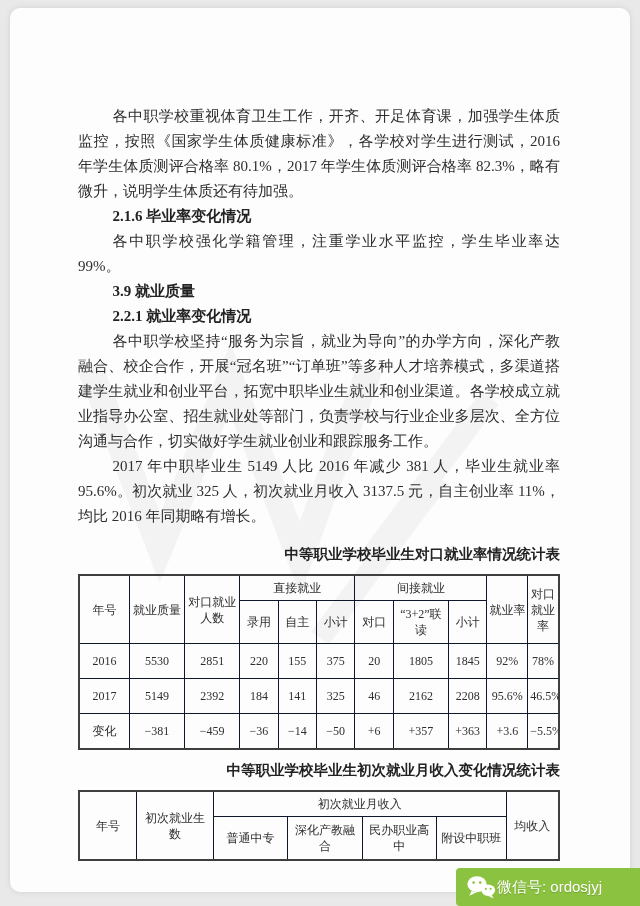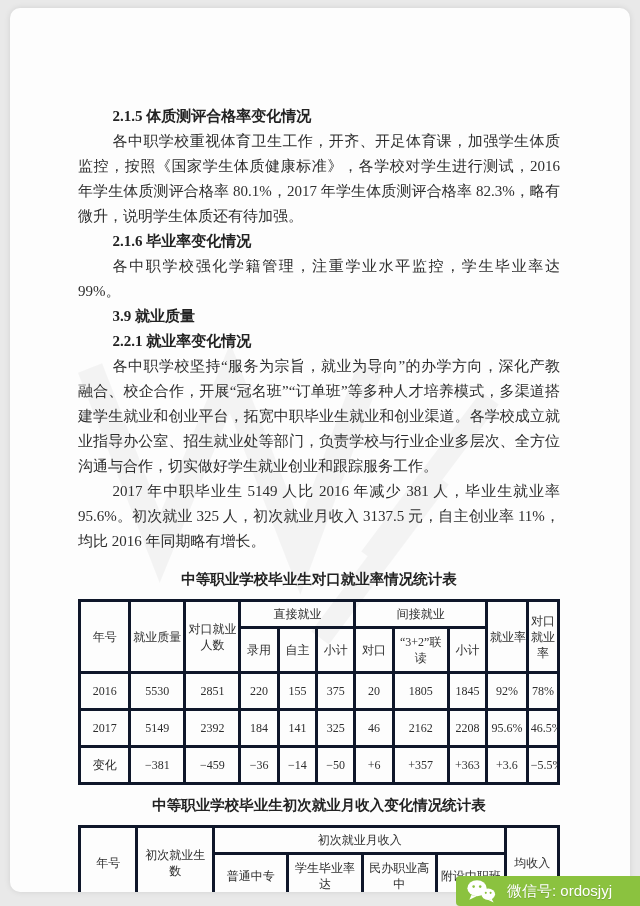--- a/index.html
+++ b/index.html
@@ -21,64 +21,63 @@
   .doc{
     position:relative;
     padding:96px 70px 0 68px;
     color:#2e2e2e;
     font-size:15px;line-height:25px;
     text-align:justify;
   }
   .hd{font-weight:bold;text-indent:2.3em;margin:0;color:#222;}
   .para{margin:0;text-indent:2.3em;}
   .tbl-title{
-    text-align:center;font-weight:bold;font-size:14.5px;
+    text-align:right;font-weight:bold;font-size:14.5px;
     margin-top:13px;margin-bottom:7px;color:#222;
   }
   table.t{
     width:100%;border-collapse:collapse;table-layout:fixed;
     border:2px solid #3f3f3f;
     font-size:12px;line-height:16px;text-align:center;color:#2e2e2e;
   }
   table.t th,table.t td{
-    border:3px solid #0f172a;
+    border:1px solid #0f172a;
     padding:7px 2px;vertical-align:middle;
     font-weight:400;overflow:hidden;
   }
   table.t thead tr.r1 th{padding:4px 2px;}
   table.t thead tr.r2 th{padding:5px 2px;}
   table.t td{padding:9px 2px;}
   .rowlabel-bold{font-weight:bold;}
   .nw{white-space:nowrap;}
   .badge{
     position:absolute;right:0;bottom:0;
-    width:184px;height:30px;
+    width:184px;height:38px;
     background:#8bc23f;border-radius:4px 0 0 4px;
-    display:flex;align-items:center;gap:11px;
+    display:flex;align-items:center;gap:1px;
     padding-left:10px;box-sizing:border-box;
     font-family:"Liberation Sans","DejaVu Sans",sans-serif;
     color:#ffffff;font-size:15px;
     text-shadow:0 1px 1px rgba(0,0,0,0.18);
   }
   .badge .wicon{display:inline-flex;width:30px;height:24px;}
 </style>
 </head>
 <body>
 
 <div class="page">
 
   <svg class="watermark" viewBox="0 0 500 400" aria-hidden="true">
     <polyline points="20,60 90,240 160,70 230,250 300,60" fill="none" stroke="#555" stroke-width="26"></polyline>
     <line x1="300" y1="250" x2="420" y2="90" stroke="#555" stroke-width="22"></line>
     <line x1="250" y1="330" x2="370" y2="170" stroke="#555" stroke-width="22"></line>
   </svg>
 
   <div class="doc">
 
-    <div class="hd">2.1.5 体质测评合格率变化情况</div>
     <p class="para">各中职学校重视体育卫生工作，开齐、开足体育课，加强学生体质监控，按照《国家学生体质健康标准》，各学校对学生进行测试，2016 年学生体质测评合格率 80.1%，2017 年学生体质测评合格率 82.3%，略有微升，说明学生体质还有待加强。</p>
 
     <div class="hd">2.1.6 毕业率变化情况</div>
     <p class="para">各中职学校强化学籍管理，注重学业水平监控，学生毕业率达 99%。</p>
 
     <div class="hd">3.9 就业质量</div>
     <div class="hd">2.2.1 就业率变化情况</div>
     <p class="para">各中职学校坚持“服务为宗旨，就业为导向”的办学方向，深化产教融合、校企合作，开展“冠名班”“订单班”等多种人才培养模式，多渠道搭建学生就业和创业平台，拓宽中职毕业生就业和创业渠道。各学校成立就业指导办公室、招生就业处等部门，负责学校与行业企业多层次、全方位沟通与合作，切实做好学生就业创业和跟踪服务工作。</p>
     <p class="para">2017 年中职毕业生 5149 人比 2016 年减少 381 人，毕业生就业率 95.6%。初次就业 325 人，初次就业月收入 3137.5 元，自主创业率 11%，均比 2016 年同期略有增长。</p>
 
@@ -174,21 +173,21 @@
       </colgroup>
       <thead>
         <tr class="r1">
           <th rowspan="2">年号</th>
           <th rowspan="2">初次就业生数</th>
           <th colspan="4">初次就业月收入</th>
           <th rowspan="2">均收入</th>
         </tr>
         <tr class="r2">
           <th>普通中专</th>
-          <th>学生毕业率达</th>
+          <th>深化产教融合</th>
           <th>民办职业高中</th>
           <th>附设中职班</th>
         </tr>
       </thead>
 
     </table>
 
   </div>
 </div>
 

